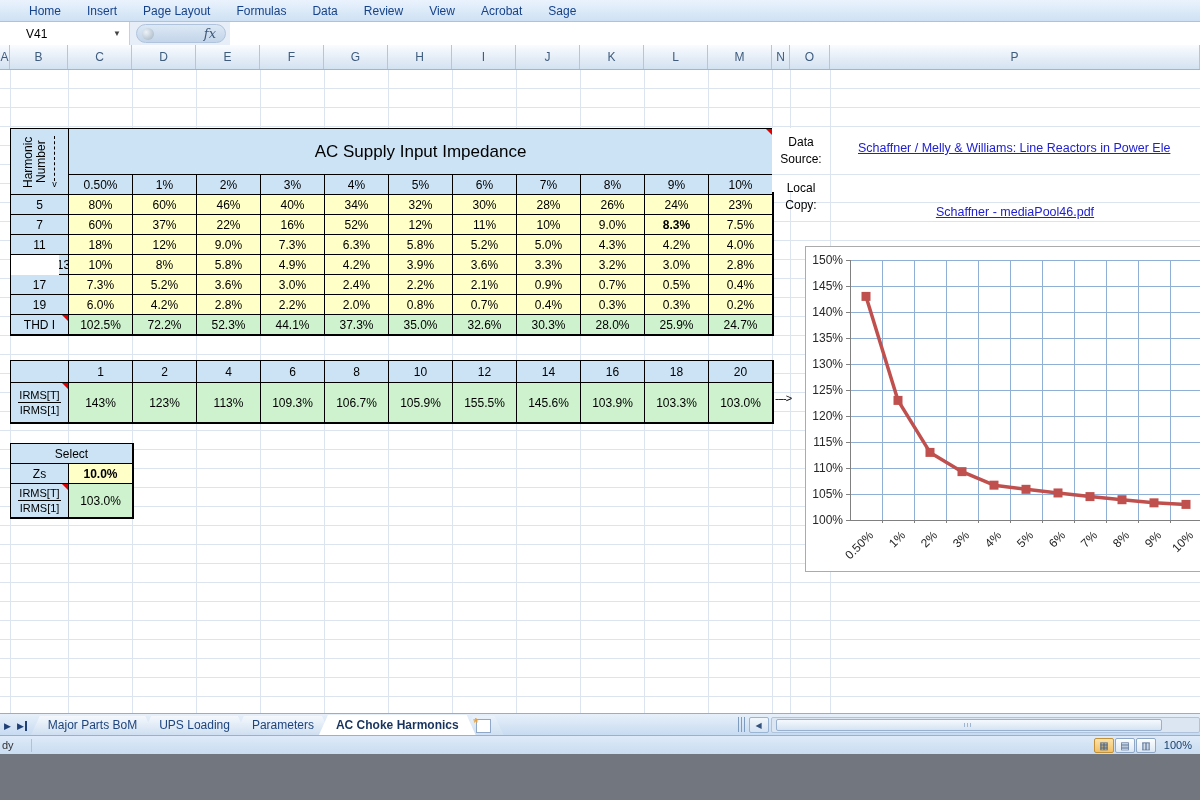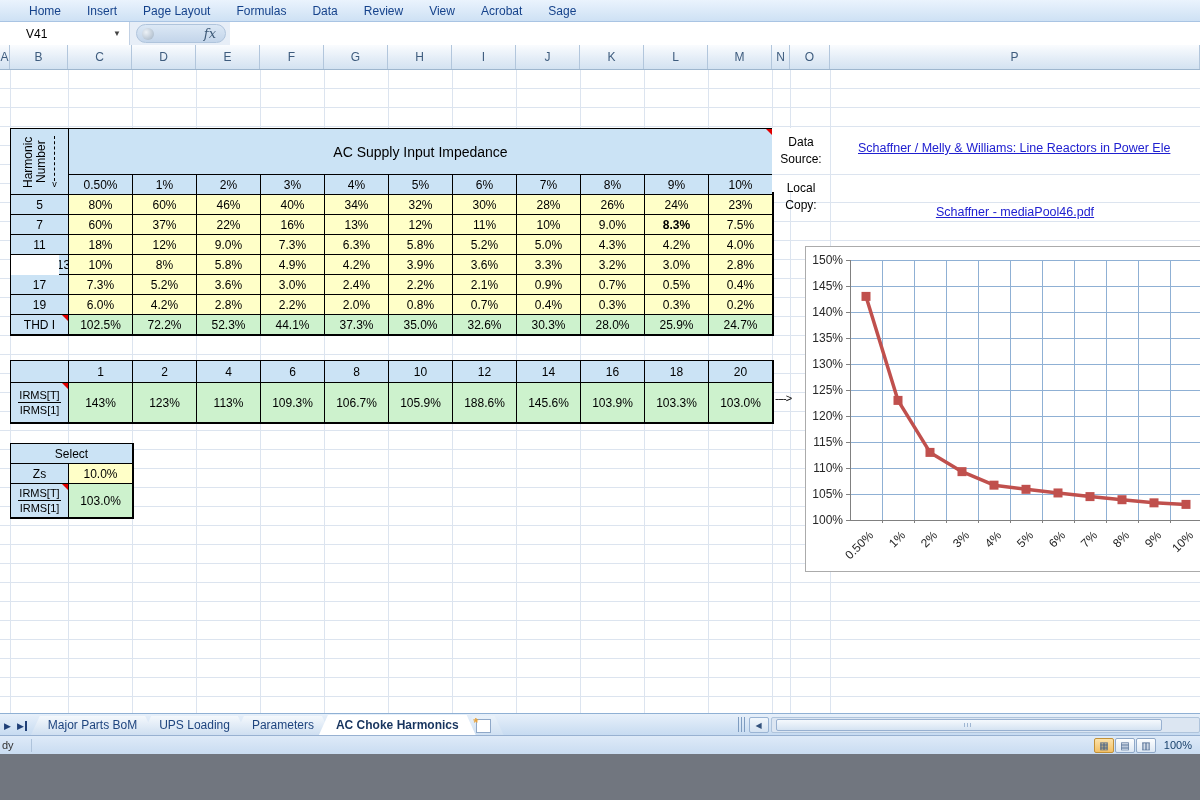--- a/index.html
+++ b/index.html
@@ -45,21 +45,21 @@
   .cmt::after{content:"";position:absolute;top:0;right:0;width:0;height:0;
     border-top:6px solid #E00000;border-left:6px solid transparent;}
   .corner{flex-direction:row;gap:4px;}
   .vtext{writing-mode:vertical-rl;transform:rotate(180deg);font-size:12px;line-height:13px;
     height:60px;text-align:center;}
   .arrowcol{display:flex;flex-direction:column;align-items:center;height:52px;}
   .dash{width:0;border-left:1px dashed #000;flex:1;}
   .vhead{font-size:9px;line-height:7px;}
   .frac{display:flex;flex-direction:column;align-items:center;line-height:14px;font-size:11px;}
   .frac .num{border-bottom:1px solid #000;padding:0 1px;}
-  .bold{font-weight:normal;}
+  .bold{font-weight:bold;}
   .arrow-right{position:absolute;font-size:11px;letter-spacing:-1px;color:#000;white-space:nowrap;}
   
   .src-block{position:absolute;left:772px;top:58px;width:428px;height:64px;background:#fff;}
   .src-div{position:absolute;left:0;top:46px;width:428px;height:1px;background:#DCE4EF;}
   .src-vline{position:absolute;left:58px;top:0;width:1px;height:92px;background:#DCE4EF;}
   .src-label{position:absolute;left:0;width:58px;font-size:12px;color:#000;text-align:center;line-height:17px;}
   .lnk{color:#2020D0;text-decoration:underline;font-size:12.5px;}
   .link1{position:absolute;left:86px;top:13px;white-space:nowrap;}
   .link2{position:absolute;left:58px;top:77px;width:370px;text-align:center;white-space:nowrap;}
   
@@ -171,21 +171,21 @@
     <div class="vline" style="left: 10px;"></div>
 
   <div class="xltab" id="t1" style="left:10px;top:58px;grid-template-columns:58px repeat(11,64px);grid-template-rows:46px 20px repeat(7,20px);">
     <div class="cell c-blue corner" style="grid-row:1/3;grid-column:1;">
       <span class="vtext">Harmonic Number</span>
       <span class="arrowcol">
         <span class="dash"></span>
         <span class="vhead">v</span>
       </span>
     </div>
-    <div class="cell c-blue cmt" style="grid-row:1;grid-column:2/13;font-size:14px;">AC Supply Input Impedance</div>
+    <div class="cell c-blue cmt" style="grid-row:1;grid-column:2/13;font-size:17px;">AC Supply Input Impedance</div>
   <div class="cell c-blue" style="grid-area: 2 / 2;">0.50%</div>
       <div class="cell c-blue" style="grid-area: 2 / 3;">1%</div>
       <div class="cell c-blue" style="grid-area: 2 / 4;">2%</div>
       <div class="cell c-blue" style="grid-area: 2 / 5;">3%</div>
       <div class="cell c-blue" style="grid-area: 2 / 6;">4%</div>
       <div class="cell c-blue" style="grid-area: 2 / 7;">5%</div>
       <div class="cell c-blue" style="grid-area: 2 / 8;">6%</div>
       <div class="cell c-blue" style="grid-area: 2 / 9;">7%</div>
       <div class="cell c-blue" style="grid-area: 2 / 10;">8%</div>
       <div class="cell c-blue" style="grid-area: 2 / 11;">9%</div>
@@ -200,21 +200,21 @@
       <div class="cell c-yellow" style="grid-area: 3 / 8;">30%</div>
       <div class="cell c-yellow" style="grid-area: 3 / 9;">28%</div>
       <div class="cell c-yellow" style="grid-area: 3 / 10;">26%</div>
       <div class="cell c-yellow" style="grid-area: 3 / 11;">24%</div>
       <div class="cell c-yellow" style="grid-area: 3 / 12;">23%</div>
       <div class="cell c-blue" style="grid-area: 4 / 1;">7</div>
       <div class="cell c-yellow" style="grid-area: 4 / 2;">60%</div>
       <div class="cell c-yellow" style="grid-area: 4 / 3;">37%</div>
       <div class="cell c-yellow" style="grid-area: 4 / 4;">22%</div>
       <div class="cell c-yellow" style="grid-area: 4 / 5;">16%</div>
-      <div class="cell c-yellow" style="grid-area: 4 / 6;">13%</div>
+      <div class="cell c-yellow" style="grid-area: 4 / 6;">52%</div>
       <div class="cell c-yellow" style="grid-area: 4 / 7;">12%</div>
       <div class="cell c-yellow" style="grid-area: 4 / 8;">11%</div>
       <div class="cell c-yellow" style="grid-area: 4 / 9;">10%</div>
       <div class="cell c-yellow" style="grid-area: 4 / 10;">9.0%</div>
       <div class="cell c-yellow" style="grid-area: 4 / 11; font-weight: bold;">8.3%</div>
       <div class="cell c-yellow" style="grid-area: 4 / 12;">7.5%</div>
       <div class="cell c-blue" style="grid-area: 5 / 1;">11</div>
       <div class="cell c-yellow" style="grid-area: 5 / 2;">18%</div>
       <div class="cell c-yellow" style="grid-area: 5 / 3;">12%</div>
       <div class="cell c-yellow" style="grid-area: 5 / 4;">9.0%</div>
@@ -294,21 +294,21 @@
           <span class="num">IRMS[T]</span>
           <span>IRMS[1]</span>
         </span>
       </div>
       <div class="cell c-green" style="grid-area: 2 / 2;">143%</div>
       <div class="cell c-green" style="grid-area: 2 / 3;">123%</div>
       <div class="cell c-green" style="grid-area: 2 / 4;">113%</div>
       <div class="cell c-green" style="grid-area: 2 / 5;">109.3%</div>
       <div class="cell c-green" style="grid-area: 2 / 6;">106.7%</div>
       <div class="cell c-green" style="grid-area: 2 / 7;">105.9%</div>
-      <div class="cell c-green" style="grid-area: 2 / 8;">188.6%</div>
+      <div class="cell c-green" style="grid-area: 2 / 8;">155.5%</div>
       <div class="cell c-green" style="grid-area: 2 / 9;">145.6%</div>
       <div class="cell c-green" style="grid-area: 2 / 10;">103.9%</div>
       <div class="cell c-green" style="grid-area: 2 / 11;">103.3%</div>
       <div class="cell c-green" style="grid-area: 2 / 12;">103.0%</div>
     </div>
   <div class="arrow-right" style="left:775px;top:322px;">----&gt;</div>
 
   <div class="xltab" style="left:10px;top:373px;grid-template-columns:58px 64px;grid-template-rows:20px 20px 34px;">
     <div class="cell c-blue" style="grid-column:1/3;">Select</div>
     <div class="cell c-blue">Zs</div>

